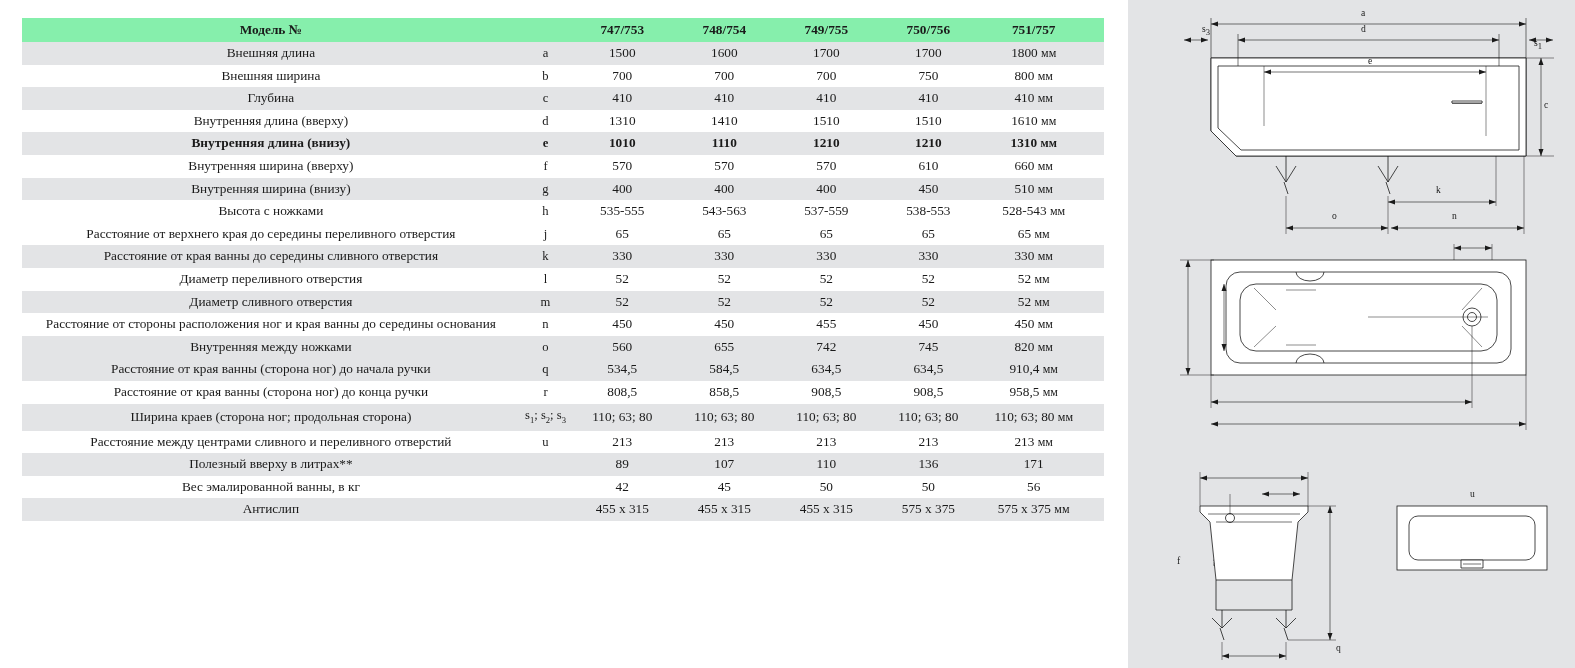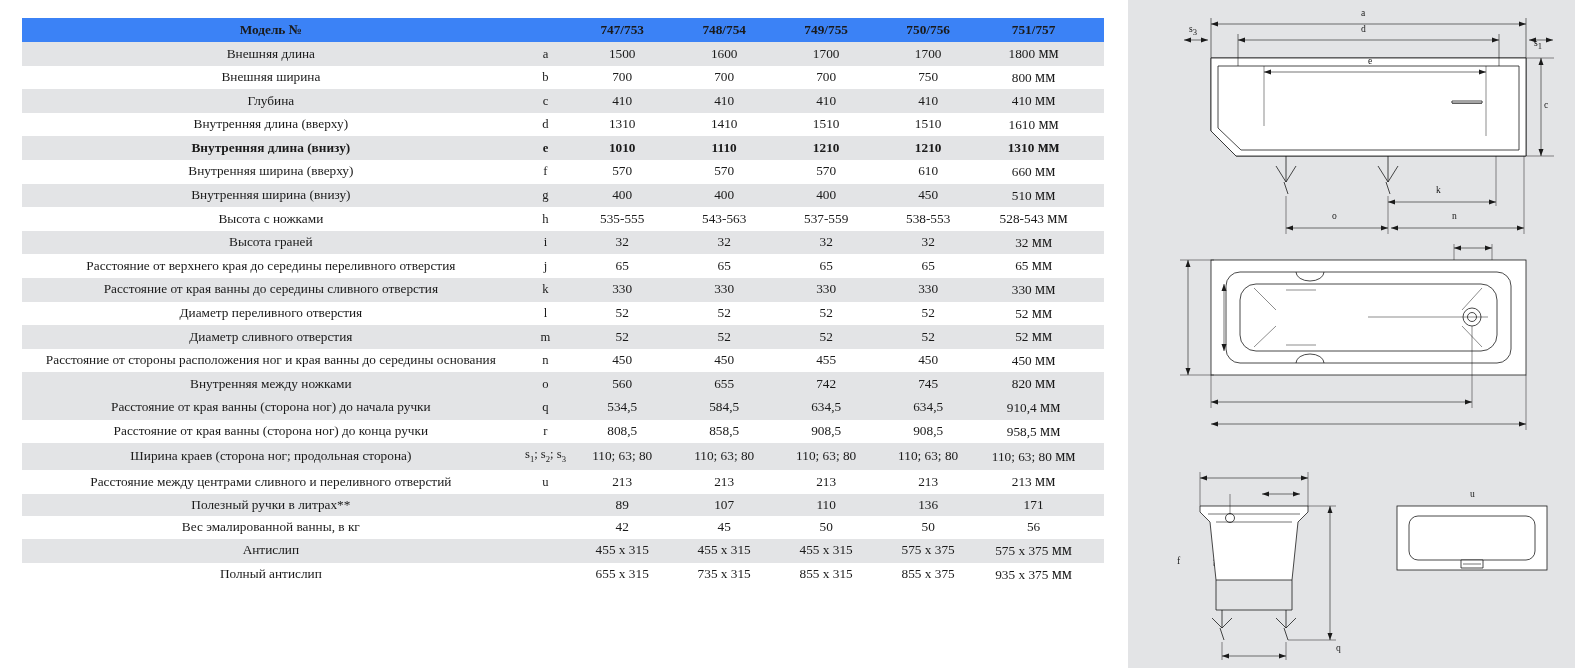--- a/index.html
+++ b/index.html
@@ -55,28 +55,28 @@
     text-align: right;
     padding-right: 14px;
   }
   td.val.lastcol, th.val.lastcol {
     width: 110px;
     padding-right: 16px;
   }
   tr.shade td, tr.shade th { background: #e3e4e6; }
   tr.plain td { background: #ffffff; }
   tr.head th {
-    background: #3b82f6;
+    background: #86efac;
     font-weight: bold;
     font-size: 13.3px;
     height: 24px;
     line-height: 24px;
   }
   tr.bold td { font-weight: bold; }
-  .unit { font-size: 16px; }
+  .unit { font-size: 12px; }
   sub { font-size: 8.6px; }
   
   #draw-wrap {
     width: 447px;
     background: #e3e4e6;
     position: relative;
   }
   .svgbox { position: absolute; }
   .cap {
     position: absolute;
@@ -170,29 +170,20 @@
           </tr>
           <tr class="plain">
             <td class="lbl">Высота с ножками</td>
             <td class="sym">h</td>
             <td class="val">535-555</td>
             <td class="val">543-563</td>
             <td class="val">537-559</td>
             <td class="val">538-553</td>
             <td class="val lastcol"><span>528-543</span> <span class="unit">мм</span></td>
           </tr>
-          <tr class="shade">
-            <td class="lbl">Высота граней</td>
-            <td class="sym">i</td>
-            <td class="val">32</td>
-            <td class="val">32</td>
-            <td class="val">32</td>
-            <td class="val">32</td>
-            <td class="val lastcol"><span>32</span> <span class="unit">мм</span></td>
-          </tr>
           <tr class="plain">
             <td class="lbl">Расстояние от верхнего края до середины переливного отверстия</td>
             <td class="sym">j</td>
             <td class="val">65</td>
             <td class="val">65</td>
             <td class="val">65</td>
             <td class="val">65</td>
             <td class="val lastcol"><span>65</span> <span class="unit">мм</span></td>
           </tr>
           <tr class="shade">
@@ -270,21 +261,21 @@
           <tr class="plain">
             <td class="lbl">Расстояние между центрами сливного и переливного отверстий</td>
             <td class="sym">u</td>
             <td class="val">213</td>
             <td class="val">213</td>
             <td class="val">213</td>
             <td class="val">213</td>
             <td class="val lastcol"><span>213</span> <span class="unit">мм</span></td>
           </tr>
           <tr class="shade">
-            <td class="lbl">Полезный ручки в литрах**</td>
+            <td class="lbl">Полезный вверху в литрах**</td>
             <td class="sym"></td>
             <td class="val">89</td>
             <td class="val">107</td>
             <td class="val">110</td>
             <td class="val">136</td>
             <td class="val lastcol">171</td>
           </tr>
           <tr class="plain">
             <td class="lbl">Вес эмалированной ванны, в кг</td>
             <td class="sym"></td>
@@ -296,29 +287,20 @@
           </tr>
           <tr class="shade">
             <td class="lbl">Антислип</td>
             <td class="sym"></td>
             <td class="val">455 x 315</td>
             <td class="val">455 x 315</td>
             <td class="val">455 x 315</td>
             <td class="val">575 x 375</td>
             <td class="val lastcol"><span>575 x 375</span> <span class="unit">мм</span></td>
           </tr>
-          <tr class="plain">
-            <td class="lbl">Полный антислип</td>
-            <td class="sym"></td>
-            <td class="val">655 x 315</td>
-            <td class="val">735 x 315</td>
-            <td class="val">855 x 315</td>
-            <td class="val">855 x 375</td>
-            <td class="val lastcol"><span>935 x 375</span> <span class="unit">мм</span></td>
-          </tr>
         </tbody>
     </table>
   </div>
 
   <div id="draw-wrap">
 
     <div class="svgbox" style="left:8px; top:6px;">
       <svg width="430" height="240" viewBox="0 0 430 240" xmlns="http://www.w3.org/2000/svg">
         <g fill="none" stroke="#1a1a1a" stroke-width="0.8">
 
@@ -376,21 +358,21 @@
 
           <path d="M255 222 L388 222"></path>
           <path d="M255 222 l7 -2.5 v5 Z" fill="#1a1a1a" stroke="none"></path>
           <path d="M388 222 l-7 -2.5 v5 Z" fill="#1a1a1a" stroke="none"></path>
           <path d="M388 150 L388 228" stroke-width="0.5"></path>
         </g>
       </svg>
       <span class="cap" style="left:225px; top:1px;">a</span>
       <span class="cap" style="left:225px; top:17px;">d</span>
       <span class="cap" style="left:232px; top:49px;">e</span>
-      <span class="cap" style="left:53px; top:17px;">s<sub>3</sub></span>
+      <span class="cap" style="left:66px; top:17px;">s<sub>3</sub></span>
       <span class="cap" style="left:398px; top:31px;">s<sub>1</sub></span>
       <span class="cap" style="left:408px; top:93px;">c</span>
       <span class="cap" style="left:300px; top:178px;">k</span>
       <span class="cap" style="left:196px; top:204px;">o</span>
       <span class="cap" style="left:316px; top:204px;">n</span>
     </div>
 
     <div class="svgbox" style="left:8px; top:240px;">
       <svg width="430" height="200" viewBox="0 0 430 200" xmlns="http://www.w3.org/2000/svg">
         <g fill="none" stroke="#1a1a1a" stroke-width="0.8">

